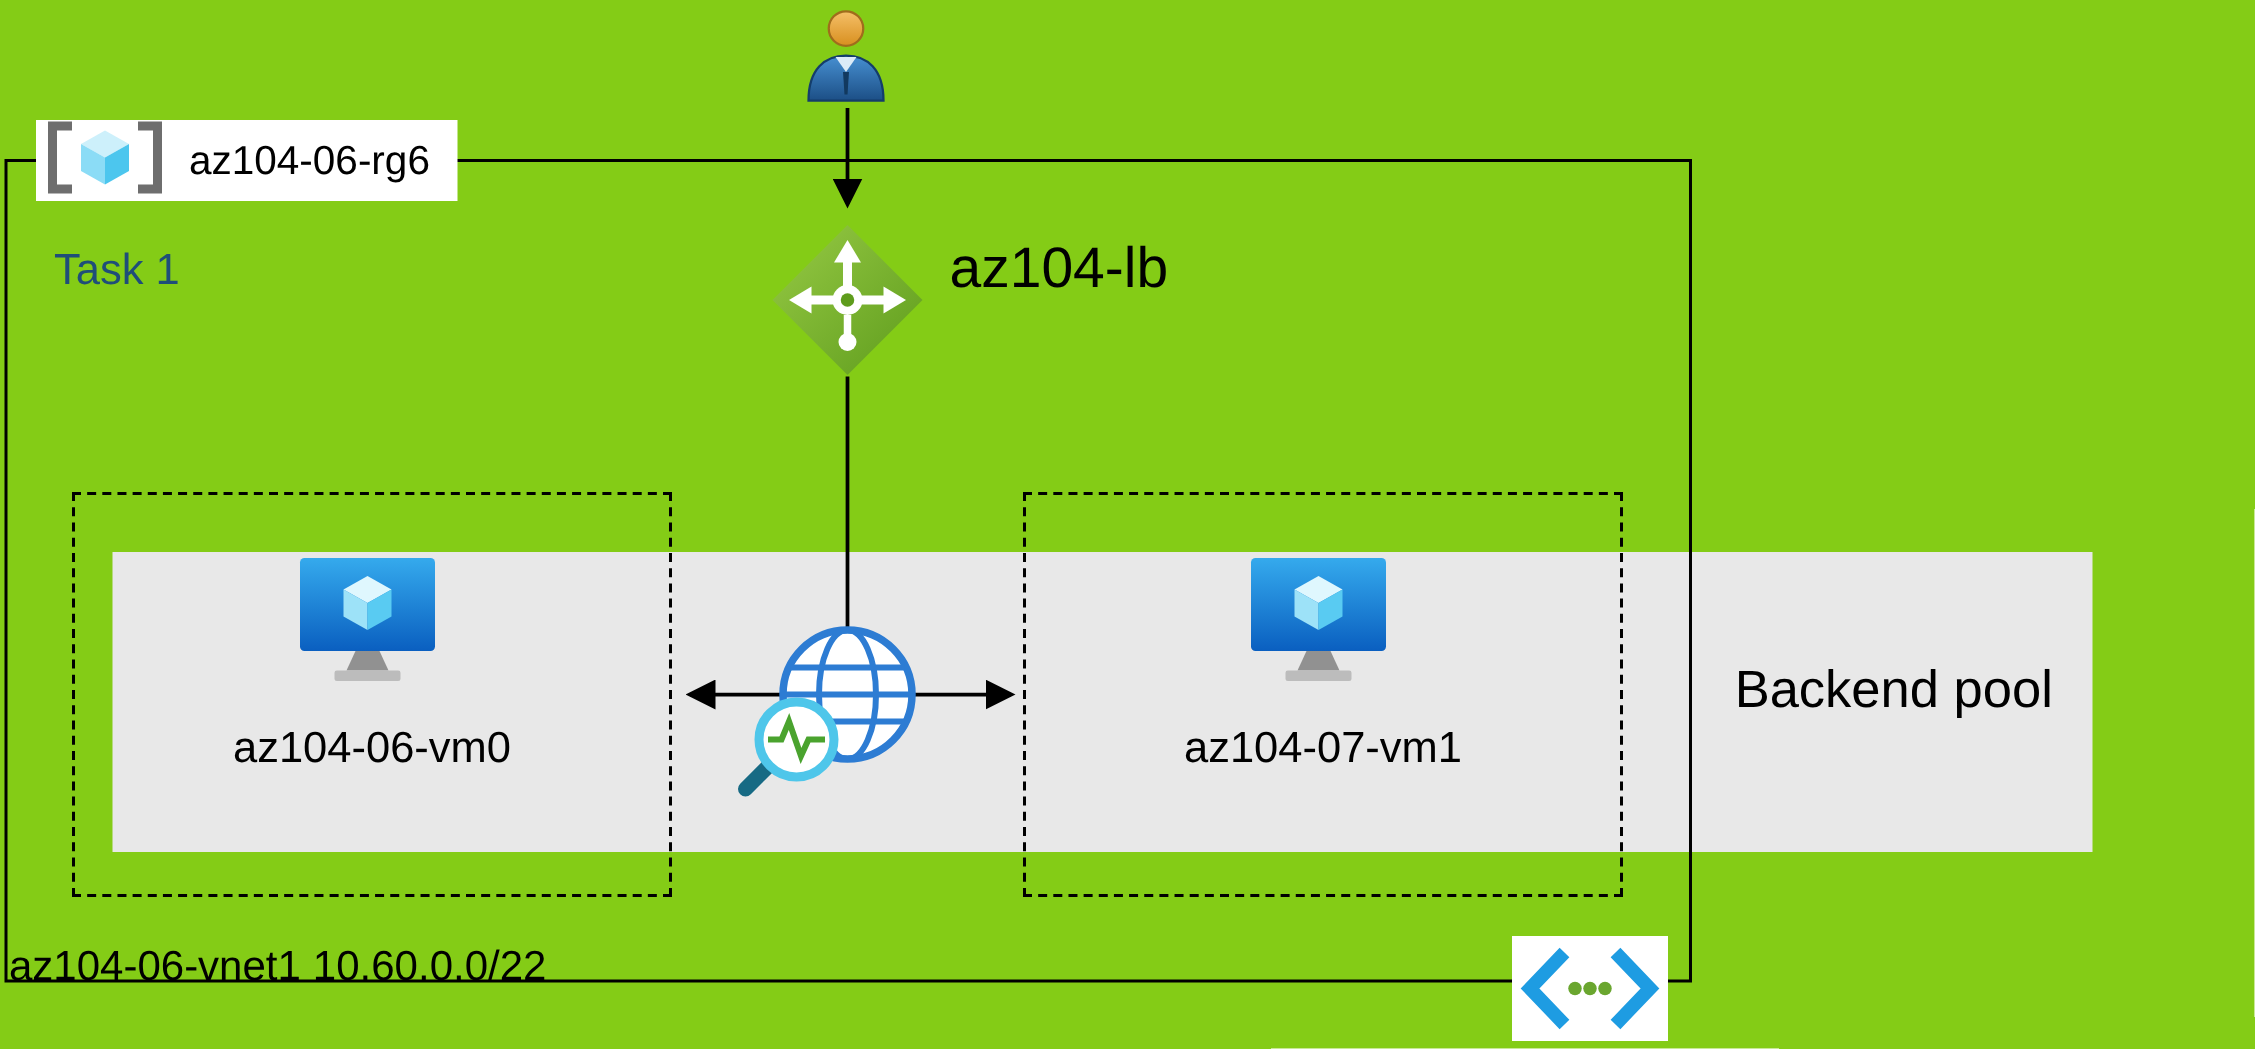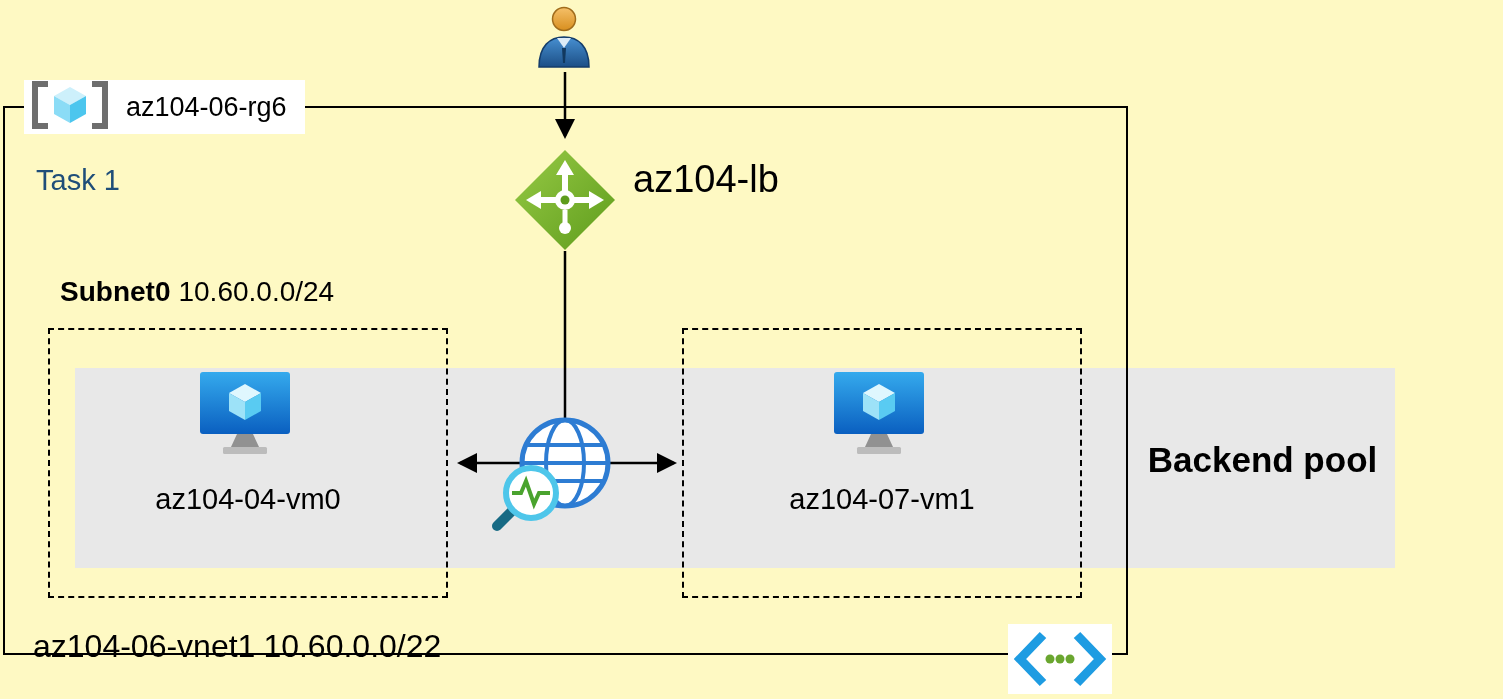--- a/index.html
+++ b/index.html
@@ -1,18 +1,18 @@
 <!DOCTYPE html>
 <html><head>
 <meta charset="utf-8">
 <style>
   * { margin:0; padding:0; box-sizing:border-box; }
   html,body { background:#fff; }
   body { font-family:"Liberation Sans", sans-serif; color:#000; }
-  .canvas { position:relative; width:1503px; height:699px; background:#fef9c3; overflow:hidden; }
+  .canvas { position:relative; width:1503px; height:699px; background:#84cc16; overflow:hidden; }
   .abs { position:absolute; }
 
   .band { left:75px; top:368px; width:1320px; height:200px; background:#e8e8e8; z-index:1; }
   .rg-box { left:3px; top:106px; width:1125px; height:549px; border:2px solid #000; z-index:2; background:transparent; }
   .subnet-box { top:328px; width:400px; height:270px; border:2px dashed #000; z-index:3; }
   .s0box { left:48px; } .s1box { left:682px; }
   .connectors { left:0; top:0; z-index:4; pointer-events:none; }
 
   .rg-header { left:24px; top:80px; height:54px; background:#fff; display:flex; align-items:center; gap:14px; padding:0 18px 0 4px; z-index:5; }
   .rg-label { font-size:27px; white-space:nowrap; }
@@ -26,23 +26,23 @@
   .subnet-label .cidr { margin-left:8px; }
   .s0lab { left:60px; } .s1lab { left:700px; }
 
   .vm-icon { top:370px; z-index:5; line-height:0; }
   .vm0i { left:197px; } .vm1i { left:831px; }
   .vm-label { top:480px; width:400px; text-align:center; font-size:29px; line-height:39px; z-index:5; }
   .vm0l { left:48px; } .vm1l { left:682px; }
 
   .globe { left:486px; top:412px; z-index:6; line-height:0; }
 
-  .backend-label { left:1130px; top:440px; width:265px; text-align:center; font-size:35px; z-index:5; white-space:nowrap;font-weight:bold; }
+  .backend-label { left:1130px; top:440px; width:265px; text-align:center; font-size:35px; z-index:5; white-space:nowrap; }
 
-  .vnet-label { left:33px; top:628px; font-size:32px; z-index:5; white-space:nowrap; }
+  .vnet-label { left:6px; top:628px; font-size:28px; z-index:5; white-space:nowrap; }
   .vnet-label .cidr { margin-left:8px; }
   .vnet-icon { left:1008px; top:624px; width:104px; height:70px; background:#fff; display:flex; align-items:center; justify-content:center; z-index:5; line-height:0; }
 </style>
 </head>
 <body>
 
 <svg width="0" height="0" style="position:absolute" aria-hidden="true">
   <defs>
     <linearGradient id="vmg" x1="0" y1="0" x2="0" y2="1">
       <stop offset="0" stop-color="#35aaed"></stop>
@@ -121,36 +121,33 @@
       <circle cx="53" cy="53" r="4.5" fill="#5e9c1c"></circle>
       <line x1="53" y1="63" x2="53" y2="76" stroke="#fff" stroke-width="5"></line>
       <circle cx="53" cy="81" r="6" fill="#fff"></circle>
     </svg>
   </div>
 
   <div class="abs lb-labels">
     <div>az104-lb</div>
   </div>
 
-  <div class="abs subnet-label s0lab">
-    <b>Subnet0</b><span class="cidr">10.60.0.0/24</span>
-  </div>
 
   <div class="abs vm-icon vm0i">
     <svg width="96" height="92" viewBox="0 0 96 92">
       <rect x="3" y="2" width="90" height="62" rx="3" fill="url(#vmg)"></rect>
       <polygon points="48,14 64,23 48,32 32,23" fill="#dff7fe"></polygon>
       <polygon points="32,23 48,32 48,50 32,41" fill="#9de2f8"></polygon>
       <polygon points="64,23 48,32 48,50 64,41" fill="#59cbf2"></polygon>
       <polygon points="40,64 56,64 62,77 34,77" fill="#919191"></polygon>
       <rect x="26" y="77" width="44" height="7" rx="1.5" fill="#bcbcbc"></rect>
     </svg>
   </div>
   <div class="abs vm-label vm0l">
-    <div>az104-04-vm0</div>
+    <div>az104-06-vm0</div>
   </div>
 
   <div class="abs vm-icon vm1i">
     <svg width="96" height="92" viewBox="0 0 96 92">
       <rect x="3" y="2" width="90" height="62" rx="3" fill="url(#vmg)"></rect>
       <polygon points="48,14 64,23 48,32 32,23" fill="#dff7fe"></polygon>
       <polygon points="32,23 48,32 48,50 32,41" fill="#9de2f8"></polygon>
       <polygon points="64,23 48,32 48,50 64,41" fill="#59cbf2"></polygon>
       <polygon points="40,64 56,64 62,77 34,77" fill="#919191"></polygon>
       <rect x="26" y="77" width="44" height="7" rx="1.5" fill="#bcbcbc"></rect>

